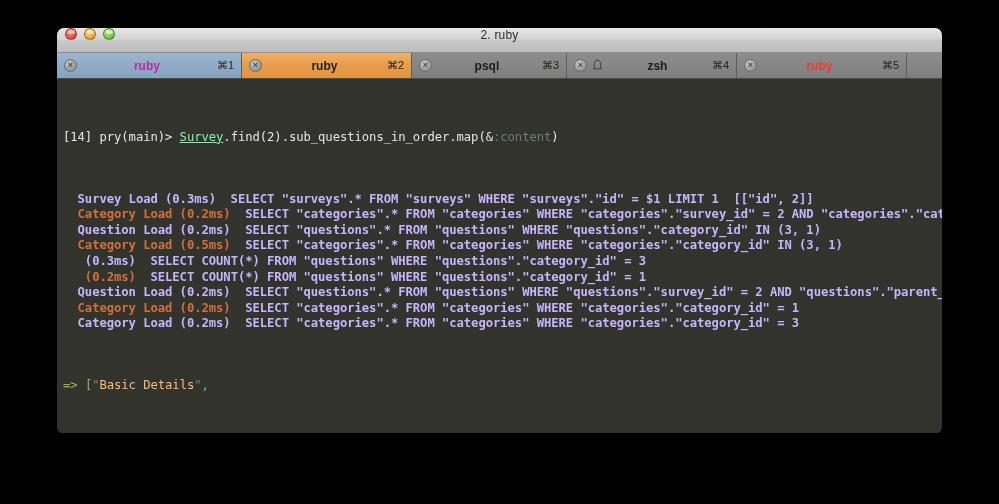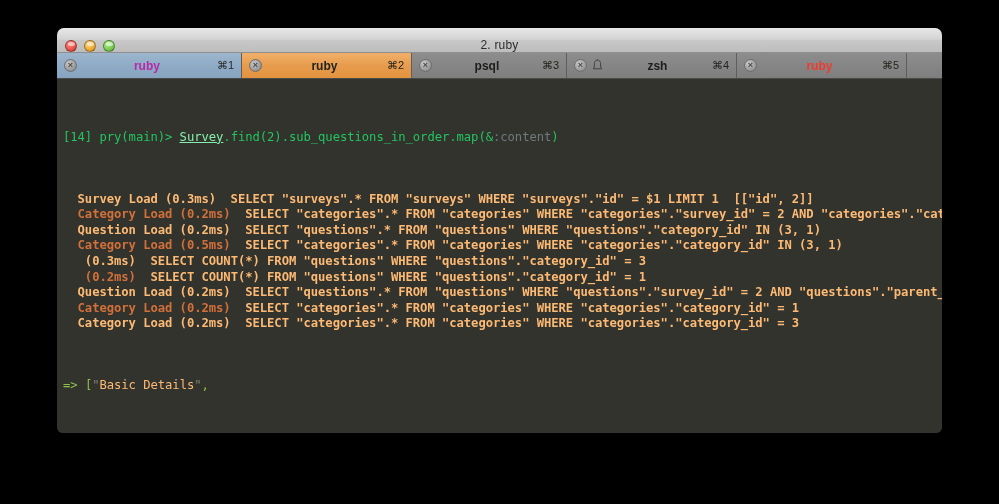--- a/index.html
+++ b/index.html
@@ -32,21 +32,21 @@
     background: #2f2f2b;
   }
 
   
   .titlebar {
     position: relative;
     height: 24px;
     background: linear-gradient(to bottom, #e8e8e8 0%, #d2d2d2 48%, #c8c8c8 52%, #bdbdbd 100%);
     border-bottom: 1px solid #8f8f8f;
     display: flex;
-    align-items: flex-end;
+    align-items: flex-start;
   }
   .traffic {
     display: flex;
     gap: 7px;
     margin-left: 8px;
   }
   .light {
     width: 12px; height: 12px;
     border-radius: 50%;
     border: 1px solid rgba(0,0,0,0.34);
@@ -163,22 +163,22 @@
     overflow: hidden;
     font-family: "DejaVu Sans Mono", monospace;
     font-size: 12.2px;
     line-height: 15.55px;
     color: #f2f2ec;
     white-space: pre;
     letter-spacing: -0.05px;
   }
   .line { white-space: pre; }
 
-  .c-white   { color: #fdba74; font-weight: bold; }
-  .c-plain   { color: #22c55e; margin-top: 11px; }
+  .c-white   { color: #c4b5fd; font-weight: bold; }
+  .c-plain   { color: #e5e5e5; margin-top: 11px; }
   .c-orange  { color: #d2703a; font-weight: bold; }
   .c-green   { color: #8fbf4a; }
   .c-greenlt { color: #fdba74; }
   .c-gray    { color: #7f8379; }
   .c-slate   { color: #6f7a7d; }
   .c-under   { color: #86efac; text-decoration: underline; }
 </style>
 </head>
 <body>
 

